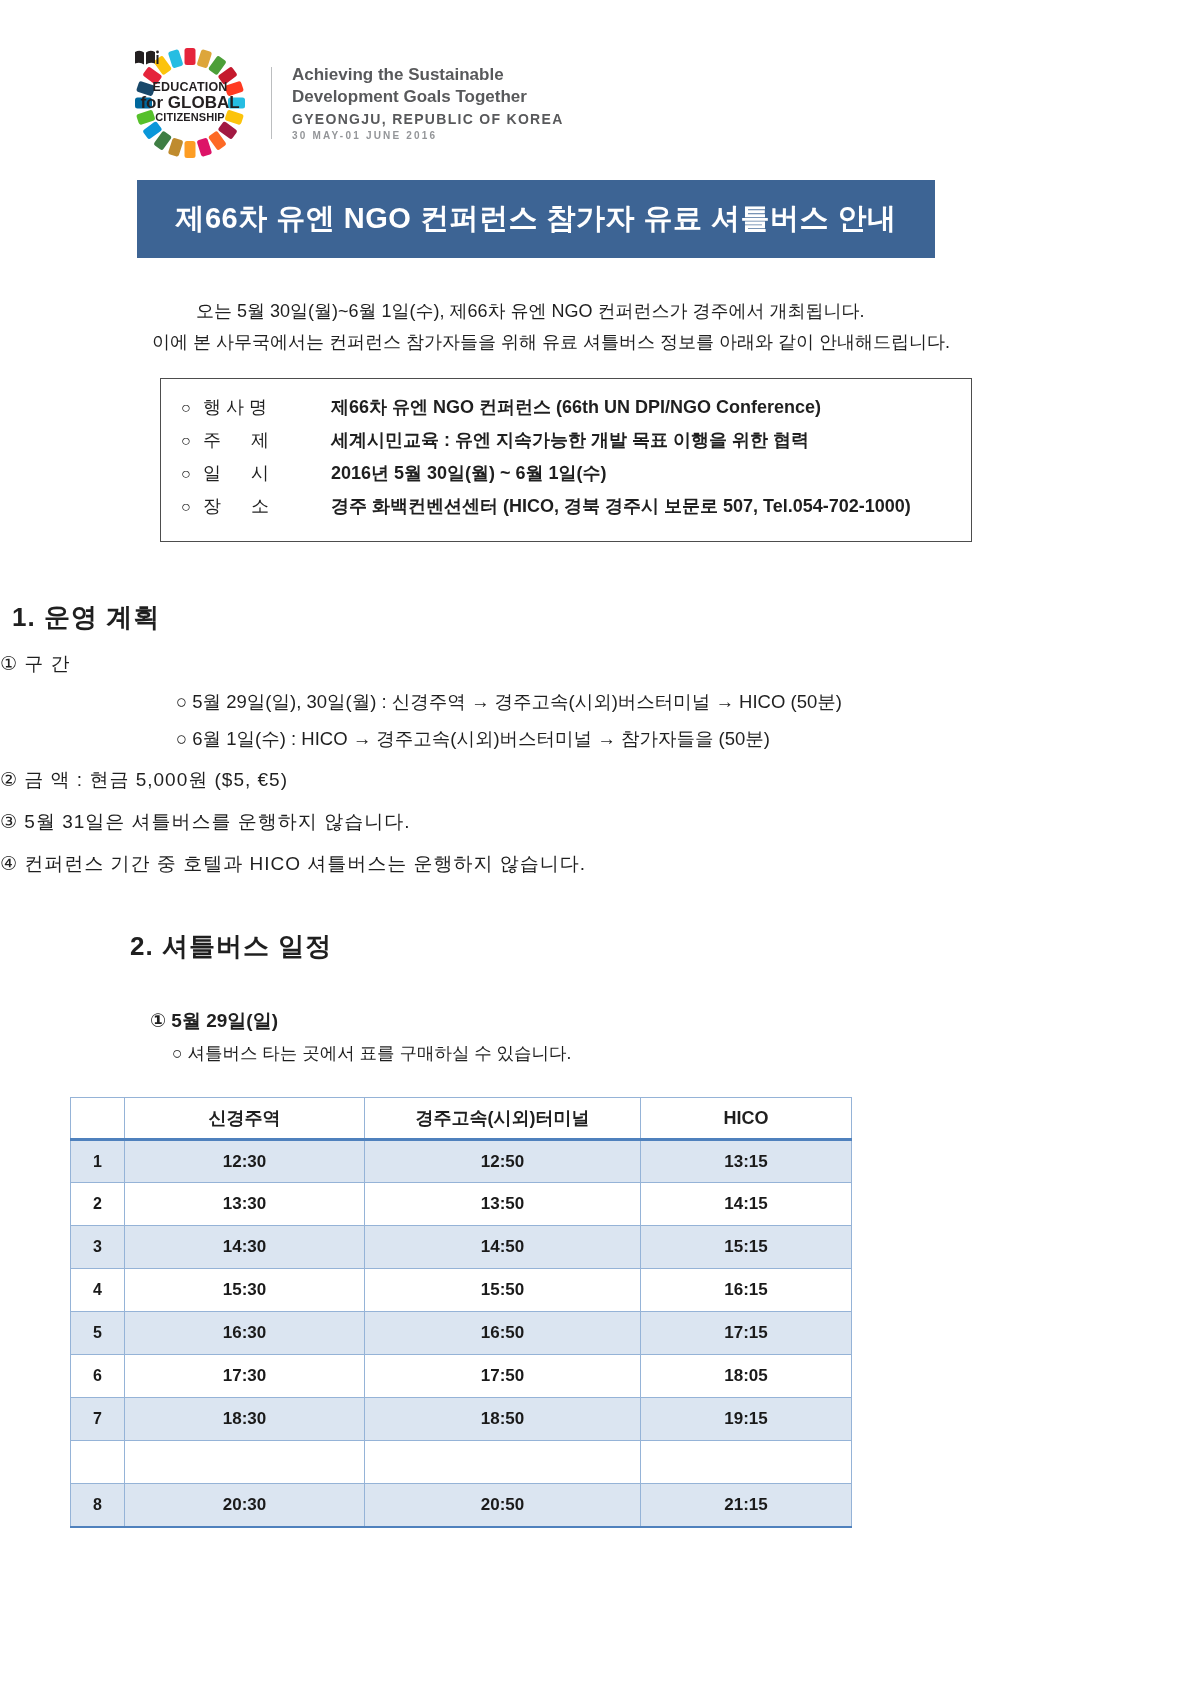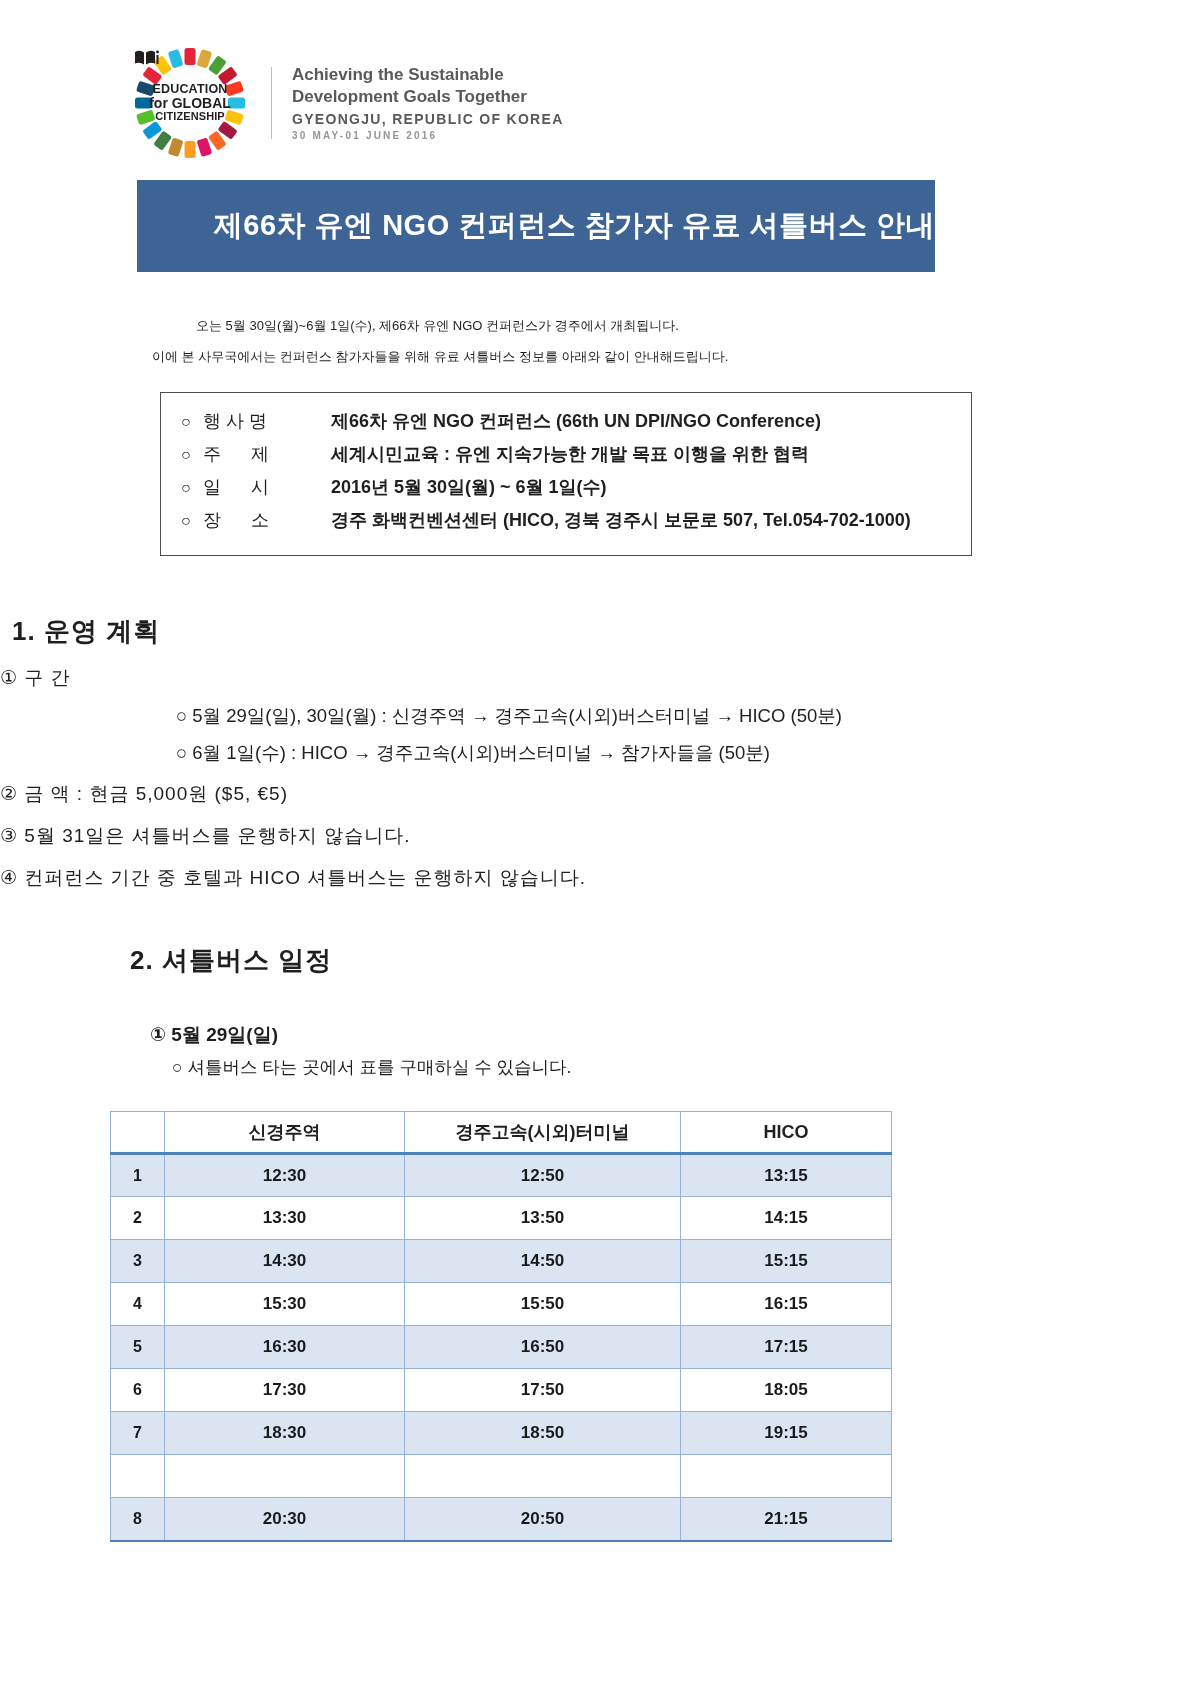--- a/index.html
+++ b/index.html
@@ -22,38 +22,38 @@
   
   .logo-row{display:flex;align-items:center;margin-left:133px;height:115px;}
   .wheel-wrap{position:relative;width:114px;height:114px;flex:0 0 114px;}
   .wheel-wrap svg{position:absolute;left:0;top:0;}
   .wheel-center{
     position:absolute;left:0;top:0;width:114px;height:114px;
     display:flex;flex-direction:column;align-items:center;justify-content:center;
     text-align:center;line-height:1.05;
   }
   .wheel-center .l1{font-size:12.5px;font-weight:bold;letter-spacing:.2px;color:#231f20;}
-  .wheel-center .l2{font-size:14px;font-weight:bold;color:#231f20;}
+  .wheel-center .l2{font-size:17px;font-weight:bold;color:#231f20;}
   .wheel-center .l3{font-size:11px;font-weight:bold;letter-spacing:.1px;color:#231f20;}
   .book{margin-top:3px;}
   .logo-divider{width:1px;height:72px;background:#bcbec0;margin:0 20px 0 24px;}
   .tagline .big{font-size:17px;font-weight:bold;color:#58595b;line-height:1.25;}
   .tagline .loc{margin-top:4px;font-size:14px;font-weight:bold;letter-spacing:1.3px;color:#58595b;}
   .tagline .dates{margin-top:3px;font-size:10px;font-weight:bold;letter-spacing:2.2px;color:#939598;}
 
   
   .banner{
-    margin:20px 0 0 137px;width:798px;height:92px;
+    margin:20px 0 0 137px;width:798px;height:78px;
     background:var(--banner-bg);
-    display:flex;align-items:center;justify-content:flex-end;
+    display:flex;align-items:center;justify-content:center;
   }
   .banner h1{color:#ffffff;font-size:29px;font-weight:bold;letter-spacing:.5px;}
 
   
-  .intro{margin:38px 0 0 152px;width:822px;font-size:13px;line-height:31px;}
+  .intro{margin:38px 0 0 152px;width:822px;font-size:18px;line-height:31px;}
   .intro .ln1{text-indent:44px;}
 
   
   .info-box{
     margin:20px 0 0 160px;width:812px;
     border:1.5px solid #4d4d4d;
     padding:16px 16px 14px 20px;
   }
   .info-row{display:flex;align-items:baseline;min-height:33px;font-size:18px;}
   .info-row .bullet{width:22px;font-size:16px;}
@@ -65,21 +65,21 @@
   .sec1-heading{margin-top:58px;margin-left:12px;}
   .sec2-heading{margin-top:52px;}
   .s1-item{font-size:19px;margin-top:16px;letter-spacing:1px;}
   .s1-sub{margin-left:176px;font-size:18.5px;margin-top:12px;}
 
   .s2-subhead{margin:44px 0 0 150px;font-size:19px;font-weight:bold;}
   .s2-bullet{margin-left:172px;font-size:17.5px;margin-top:7px;}
 
   
   table.schedule{
-    margin:32px 0 0 110px;border-collapse:collapse;table-layout:fixed;width:781px;
+    margin:32px 0 0 70px;border-collapse:collapse;table-layout:fixed;width:781px;
   }
   table.schedule col.c0{width:54px;}
   table.schedule col.c1{width:240px;}
   table.schedule col.c2{width:276px;}
   table.schedule col.c3{width:211px;}
   table.schedule th{
     height:42px;font-size:18px;font-weight:bold;text-align:center;
     border:1px solid var(--tbl-border);
     border-bottom:3px solid var(--tbl-rule);
     background:#ffffff;

